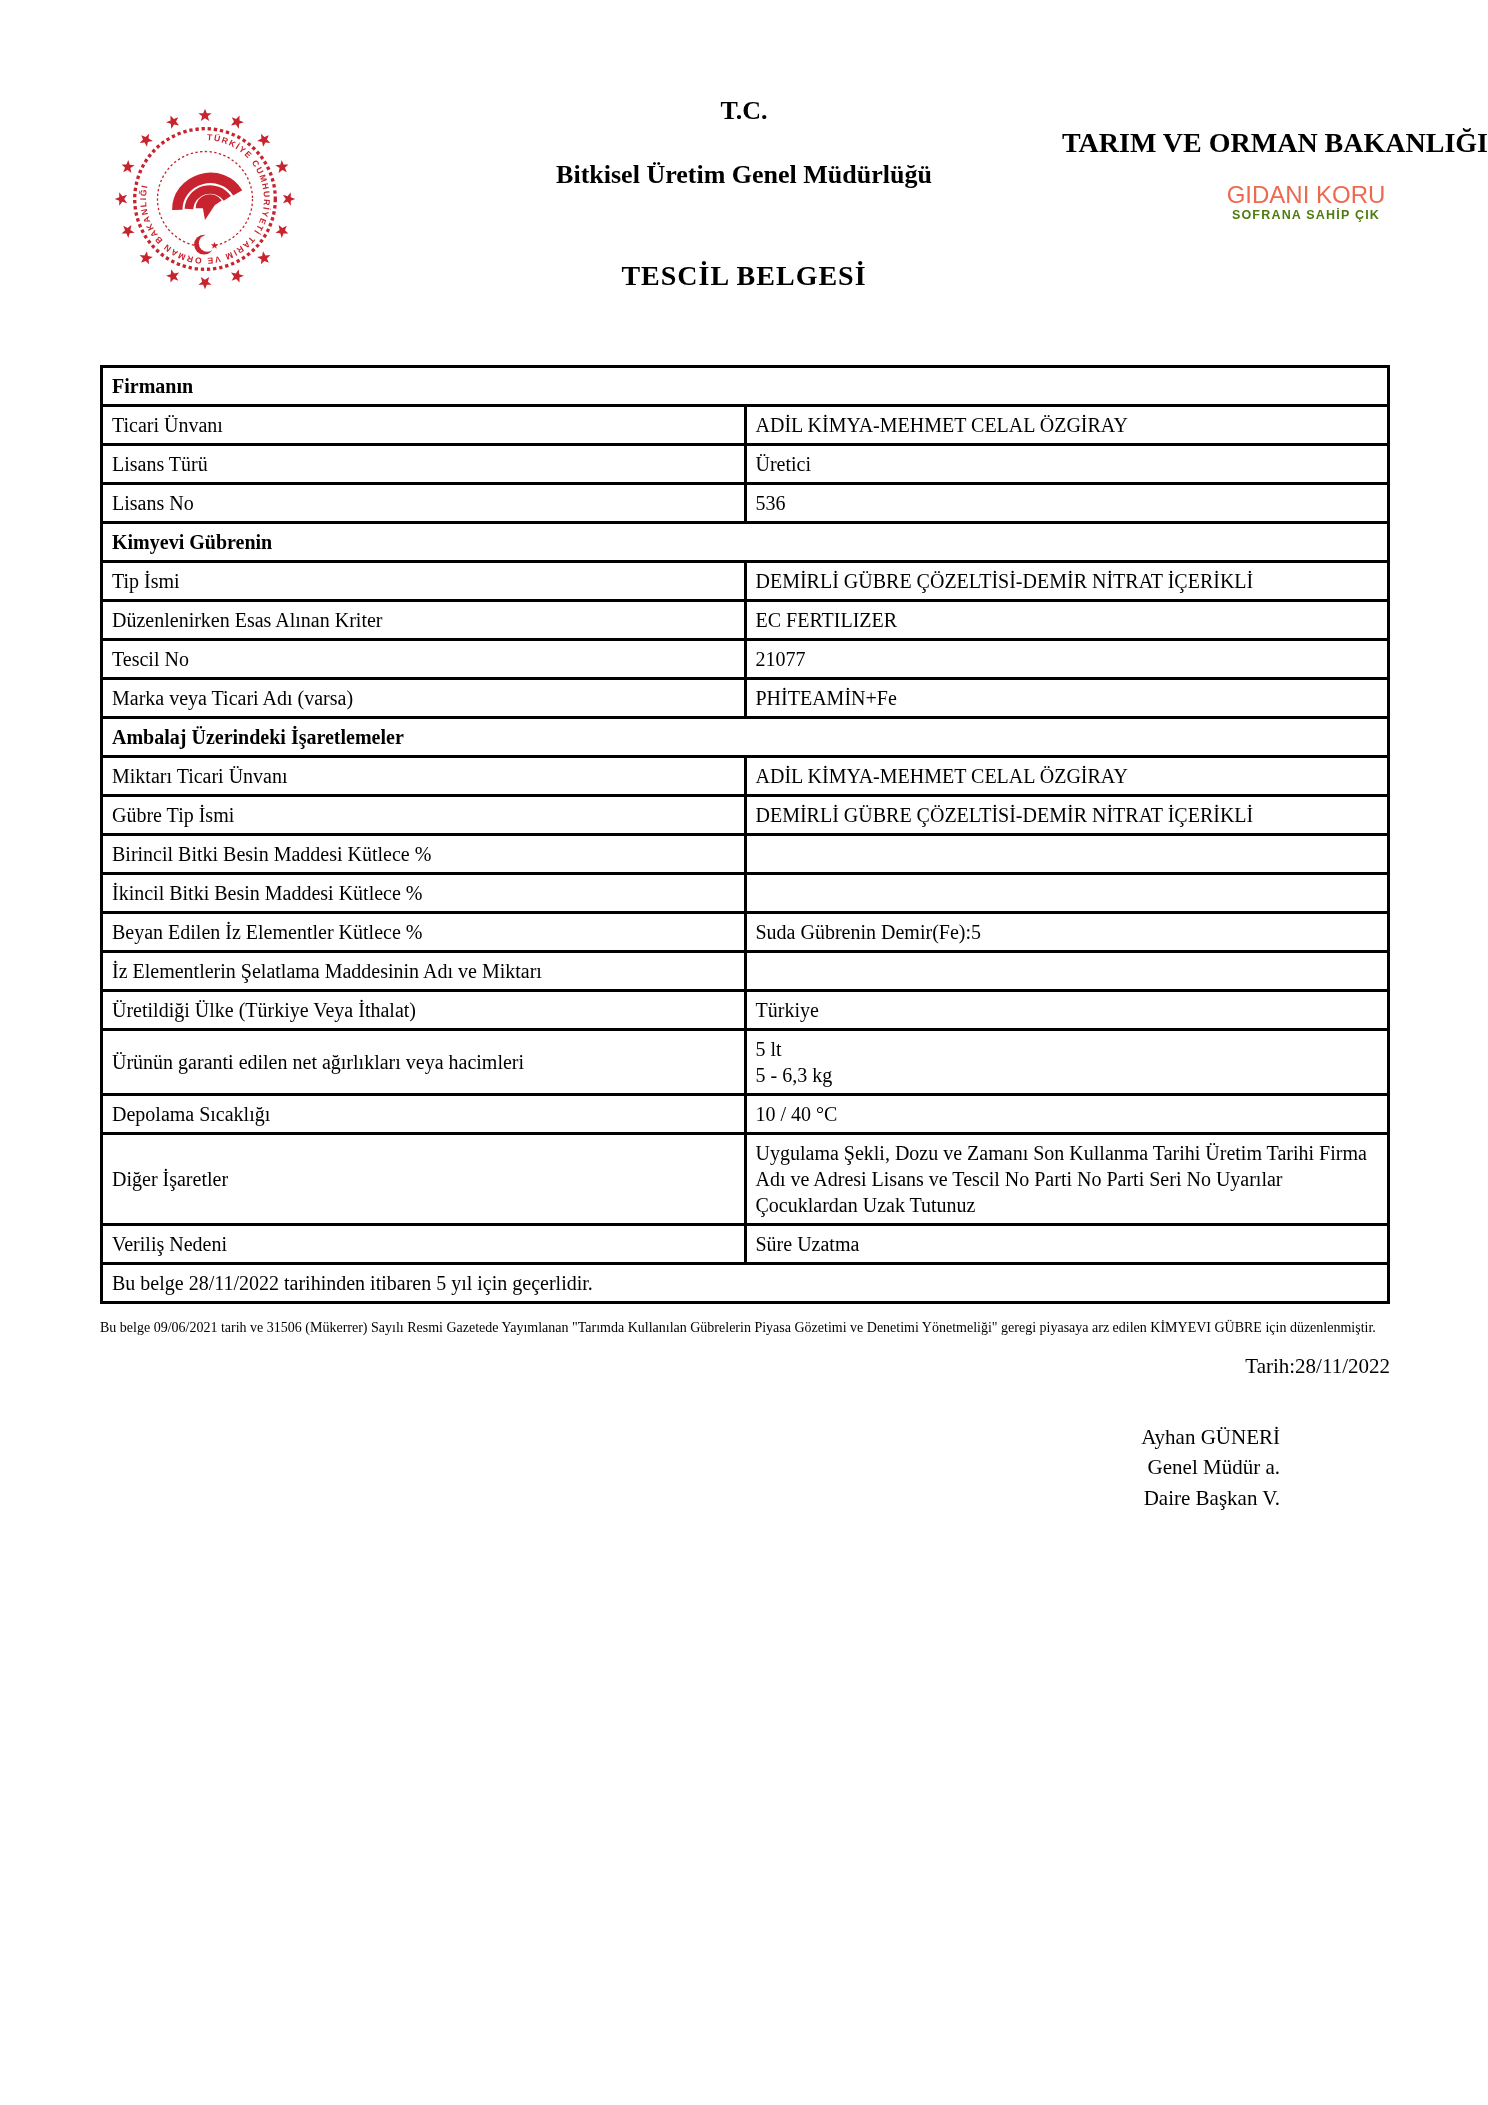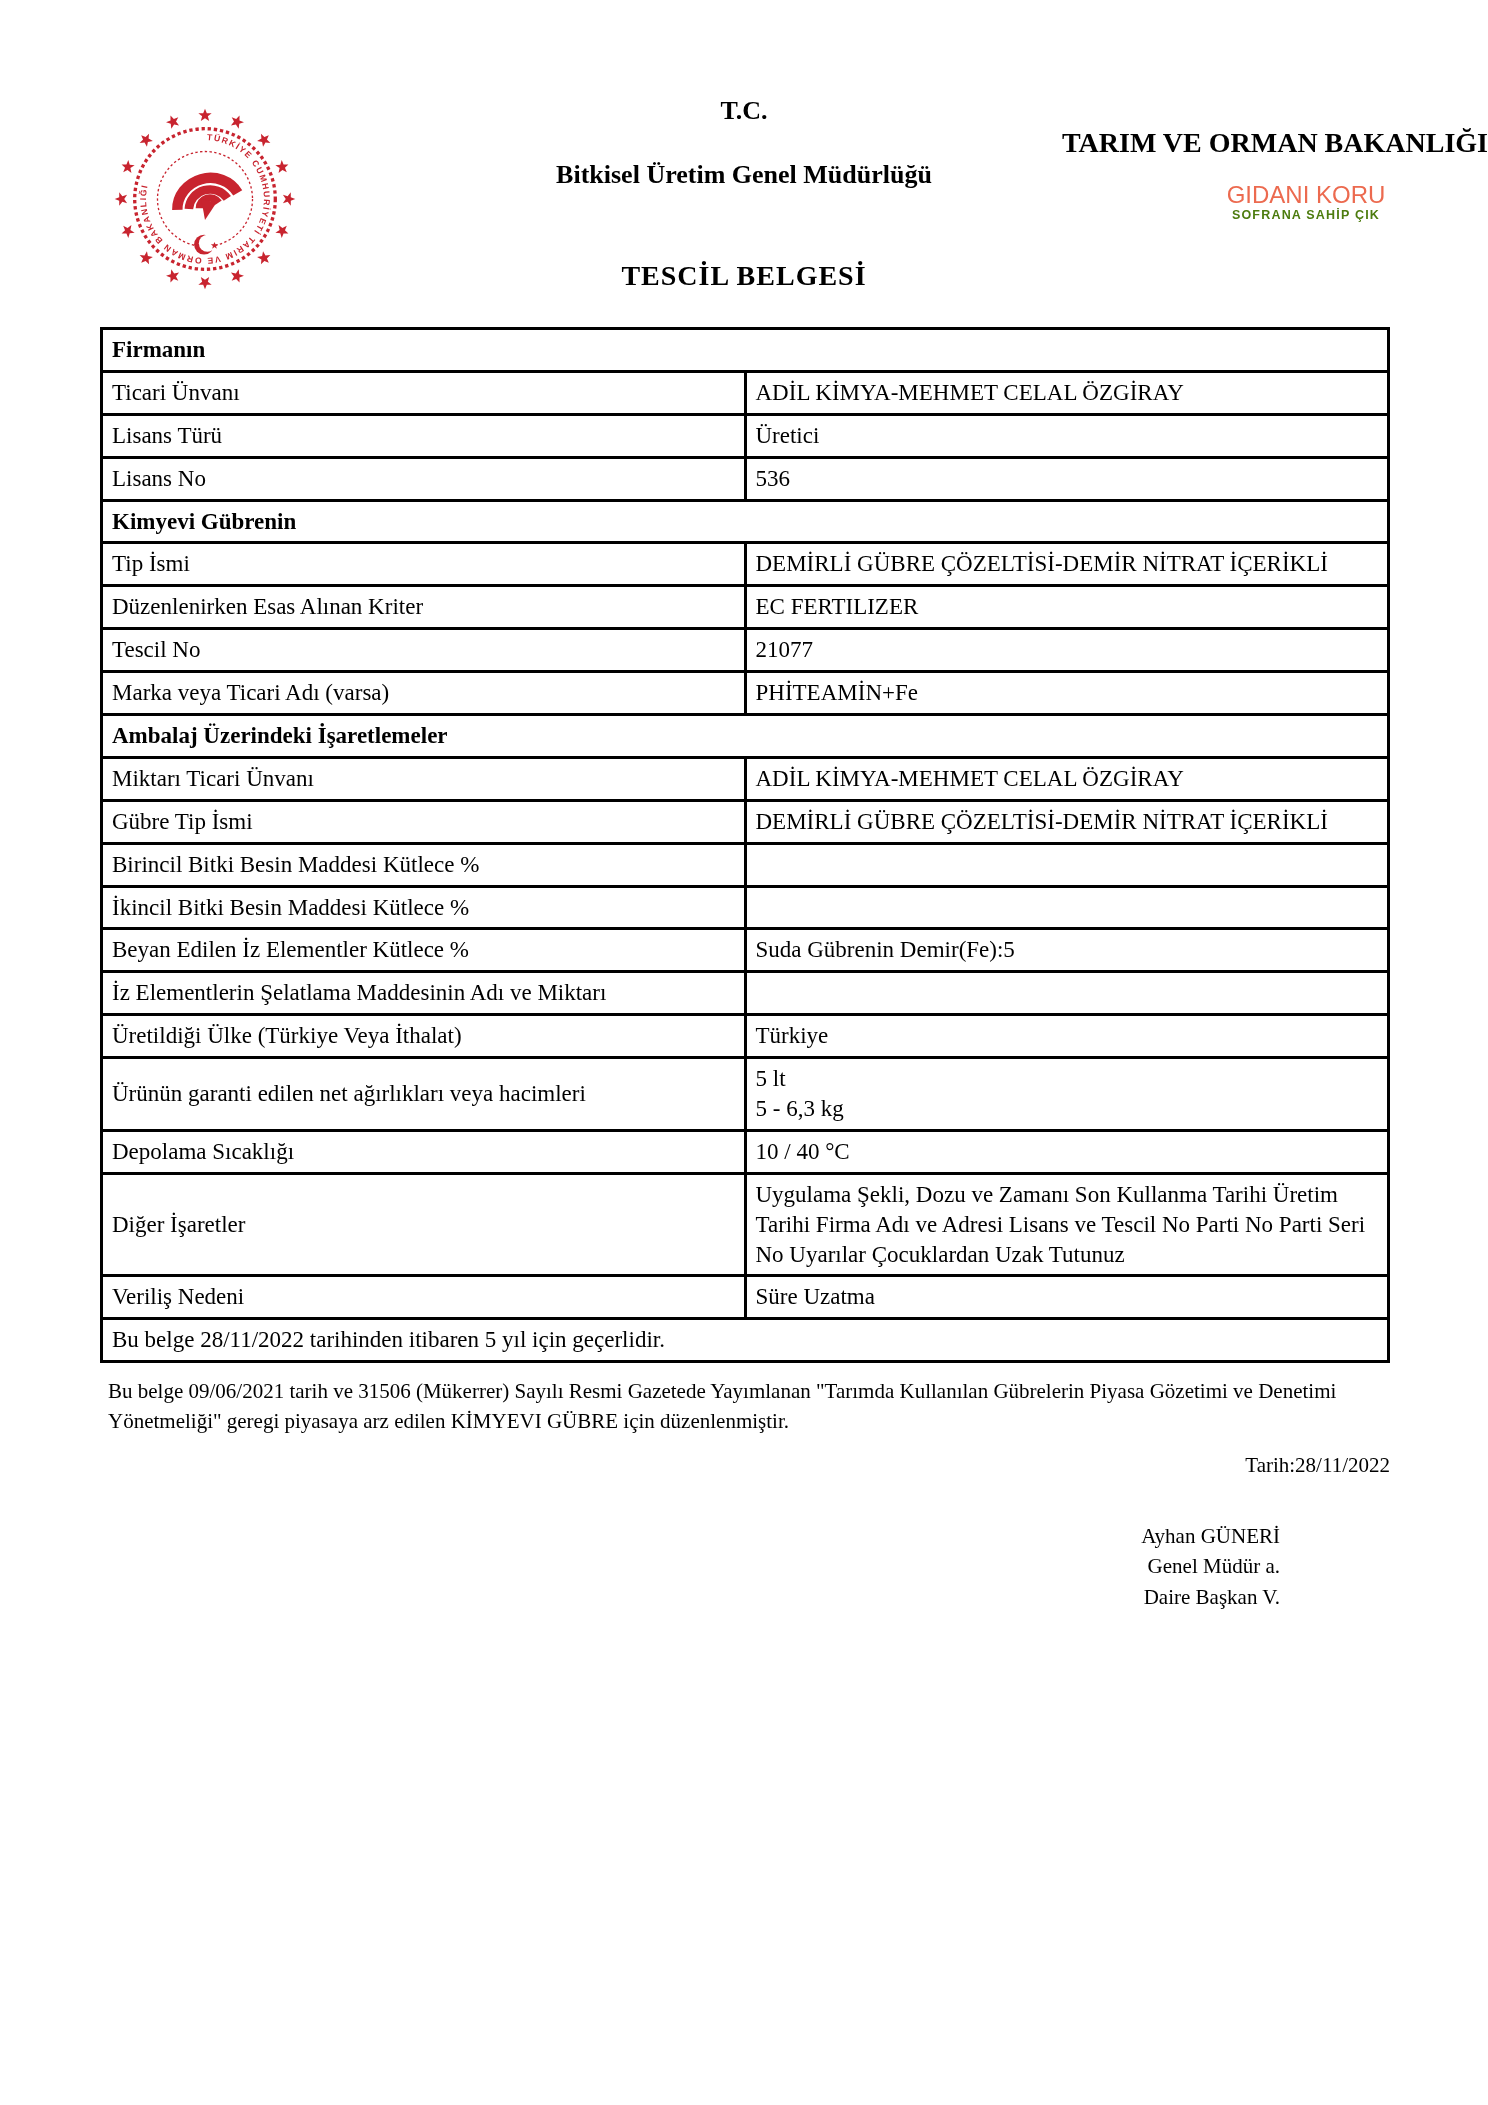--- a/index.html
+++ b/index.html
@@ -24,35 +24,35 @@
     position:absolute;left:1196px;top:182px;width:220px;
     font-family:"Liberation Sans","DejaVu Sans",sans-serif;
     text-align:center;line-height:1.05;
   }
   .gidani-l1{font-size:24px;font-weight:normal;color:#ec6a4f;letter-spacing:0px;}
   .gidani-l2{font-size:12.5px;font-weight:bold;color:#4d7c0f;letter-spacing:1.2px;margin-top:2px;}
   
   .content{position:absolute;top:327px;left:100px;width:1290px;}
   table.cert{
     border-collapse:collapse;table-layout:fixed;
-    width:1290px;font-size:23px;
+    width:1290px;font-size:20px;margin-top:38px;
   }
   table.cert td{
     border:3px solid #000;
     padding:5px 9px;
     line-height:1.3;
     vertical-align:middle;
     overflow:hidden;
   }
   td.lbl{width:458px;}
   td.val{width:832px;white-space:pre-line;}
   tr.section td{font-weight:bold;}
   tr.plainfull td{font-weight:normal;}
   
-  .regulation{margin:14px 0 0 8px;font-size:21px;line-height:1.42;width:1290px;}
+  .regulation{margin:14px 0 0 0;font-size:14px;line-height:1.42;width:1290px;}
   .date-line{margin:16px 0 0 0;font-size:21px;text-align:right;width:1290px;}
   .signature{
     margin-top:43px;margin-left:880px;width:300px;
     text-align:right;font-size:21px;line-height:1.45;
   }
 </style>
 </head>
 <body>
 
 <div class="page">

